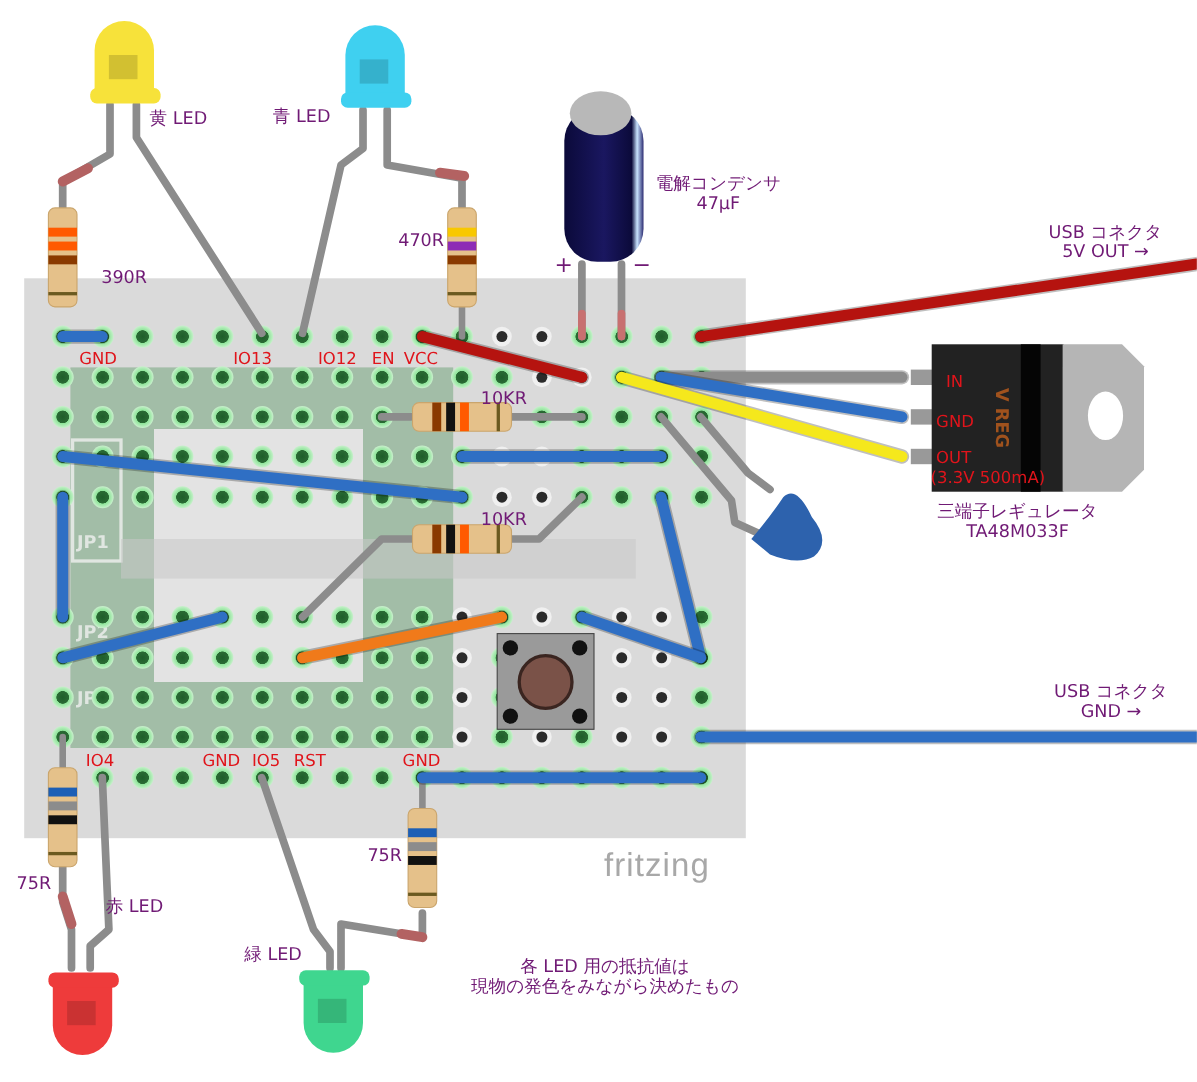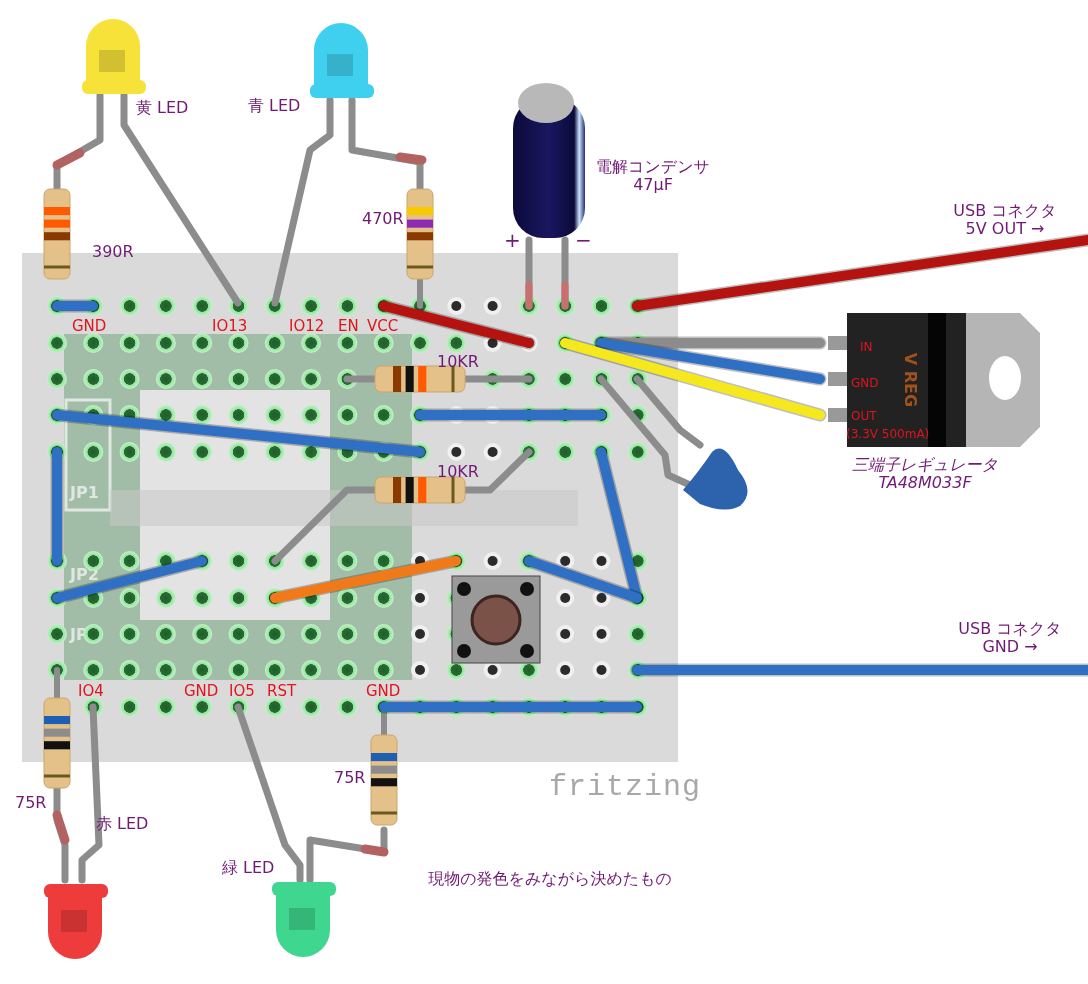--- a/index.html
+++ b/index.html
@@ -1,22 +1,22 @@
 <!DOCTYPE html>
 <html><head>
 <meta charset="utf-8">
 <style>
   html, body { margin:0; padding:0; background:#ffffff; }
   body { width:1088px; height:984px; position:relative; overflow:hidden; font-family:"DejaVu Sans", sans-serif; }
   #stage { position:absolute; left:0; top:0; width:1088px; height:984px; }
   .lbl { position:absolute; color:#701a75; font-family:"DejaVu Sans", sans-serif; font-size:16px; line-height:18px; white-space:nowrap; }
   .lbl.center { text-align:center; }
   .pinlbl { position:absolute; color:#e0141b; font-family:"DejaVu Sans", sans-serif; font-size:15px; line-height:16px; white-space:nowrap; }
-  .reglbl { position:absolute; color:#e0141b; font-family:"DejaVu Sans", sans-serif; font-size:12px; line-height:16px; white-space:nowrap; }
-  .fritz { position:absolute; left:549px; top:770px; color:#a8a8a8; font-family:Liberation Mono, monospace; font-size:30px; letter-spacing:1px; }
+  .reglbl { position:absolute; color:#e0141b; font-family:"DejaVu Sans", sans-serif; font-size:15px; line-height:16px; white-space:nowrap; }
+  .fritz { position:absolute; left:549px; top:770px; color:#a8a8a8; font-family:Liberation Sans, sans-serif; font-size:30px; letter-spacing:1px; }
 </style>
 </head>
 <body>
 
 <div id="stage">
 <svg id="svg" width="1088" height="984" viewBox="0 0 1088 984" xmlns="http://www.w3.org/2000/svg">
   <defs>
     <radialGradient id="holeG" cx="50%" cy="50%" r="50%">
       <stop offset="0%" stop-color="#1e5e2a"></stop>
       <stop offset="55%" stop-color="#2a6a34"></stop>
@@ -409,21 +409,21 @@
 
 <div class="lbl center" style="left:940px;top:202px;width:130px;">
   <div>USB コネクタ</div>
   <div>5V OUT →</div>
 </div>
 <div class="lbl center" style="left:955px;top:620px;width:110px;">
   <div>USB コネクタ</div>
   <div>GND →</div>
 </div>
 
-<div class="lbl center" style="left:835px;top:456px;width:180px;font-style:italic;">
+<div class="lbl center" style="left:835px;top:456px;width:180px;">
   <div>三端子レギュレータ</div>
   <div>TA48M033F</div>
 </div>
 <div class="reglbl" style="left:860px;top:339px;">IN</div>
 <div class="reglbl" style="left:851px;top:375px;">GND</div>
 <div class="reglbl" style="left:851px;top:408px;">OUT</div>
 <div class="reglbl" style="left:846px;top:426px;">(3.3V 500mA)</div>
 
 <div class="pinlbl" style="left:72px;top:318px;">GND</div>
 <div class="pinlbl" style="left:212px;top:318px;">IO13</div>
@@ -431,17 +431,18 @@
 <div class="pinlbl" style="left:338px;top:318px;">EN</div>
 <div class="pinlbl" style="left:367px;top:318px;">VCC</div>
 
 <div class="pinlbl" style="left:78px;top:683px;">IO4</div>
 <div class="pinlbl" style="left:184px;top:683px;">GND</div>
 <div class="pinlbl" style="left:229px;top:683px;">IO5</div>
 <div class="pinlbl" style="left:267px;top:683px;">RST</div>
 <div class="pinlbl" style="left:366px;top:683px;">GND</div>
 
 <div class="lbl center" style="left:390px;top:870px;width:320px;">
+  <div>各 LED 用の抵抗値は</div>
   <div>現物の発色をみながら決めたもの</div>
 </div>
 
 <div class="fritz">fritzing</div>
 </div>
 
 </body></html>

